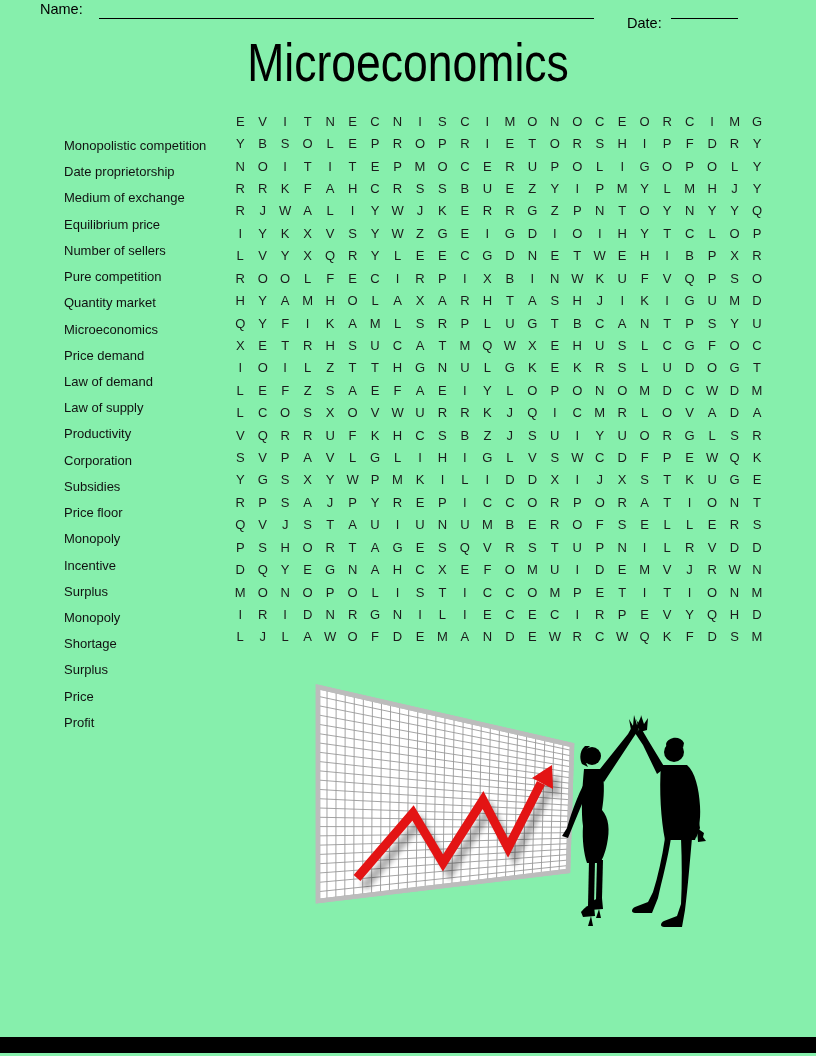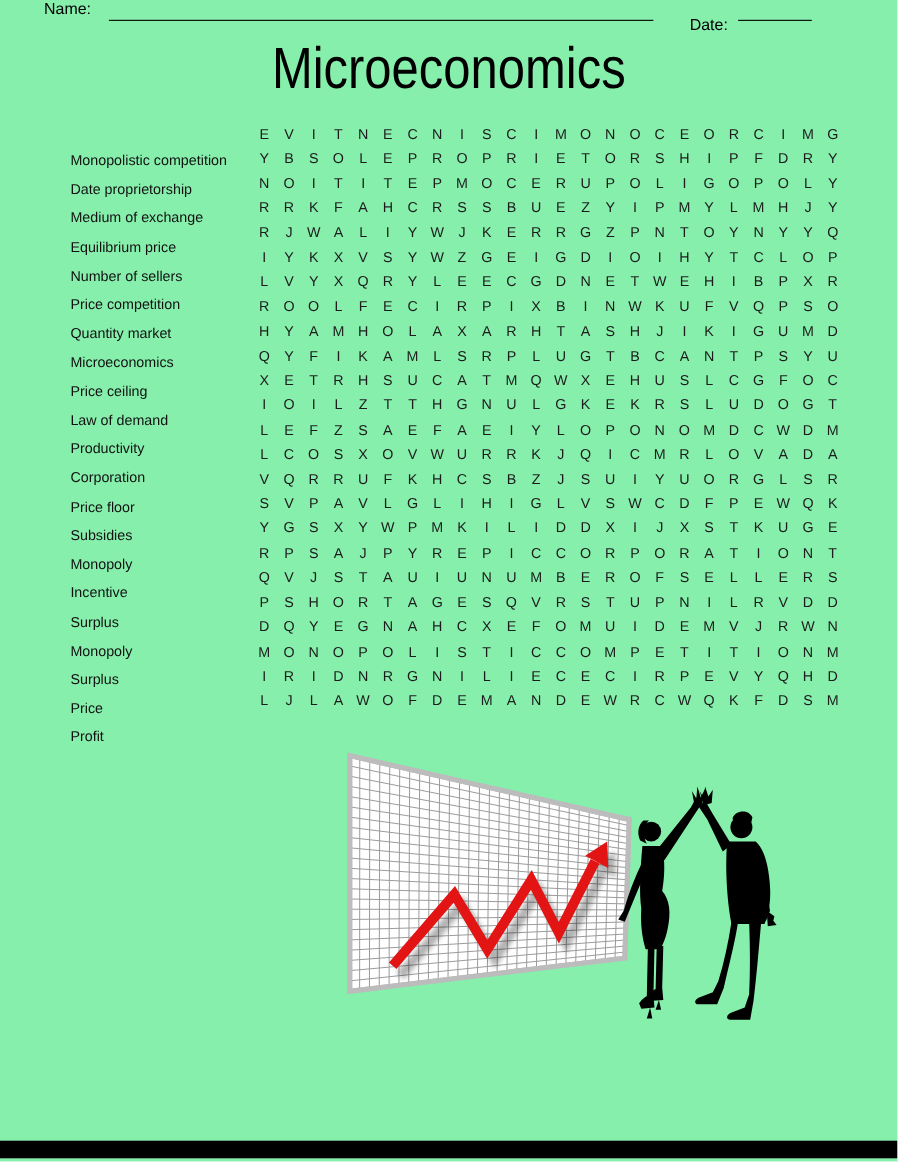--- a/index.html
+++ b/index.html
@@ -43,33 +43,35 @@
   <span class="date-line"></span>
 
   <h1 class="title">Microeconomics</h1>
 
   <ul class="words">
       <li>Monopolistic competition</li>
       <li>Date proprietorship</li>
       <li>Medium of exchange</li>
       <li>Equilibrium price</li>
       <li>Number of sellers</li>
-      <li>Price competition</li>
+      <li>Pure competition</li>
       <li>Quantity market</li>
       <li>Microeconomics</li>
-      <li>Price ceiling</li>
+      <li>Price demand</li>
       <li>Law of demand</li>
+      <li>Law of supply</li>
       <li>Productivity</li>
       <li>Corporation</li>
+      <li>Subsidies</li>
       <li>Price floor</li>
-      <li>Subsidies</li>
       <li>Monopoly</li>
       <li>Incentive</li>
       <li>Surplus</li>
       <li>Monopoly</li>
+      <li>Shortage</li>
       <li>Surplus</li>
       <li>Price</li>
       <li>Profit</li>
     </ul>
 
   <div class="grid">
       <span>E</span>
       <span>V</span>
       <span>I</span>
       <span>T</span>

